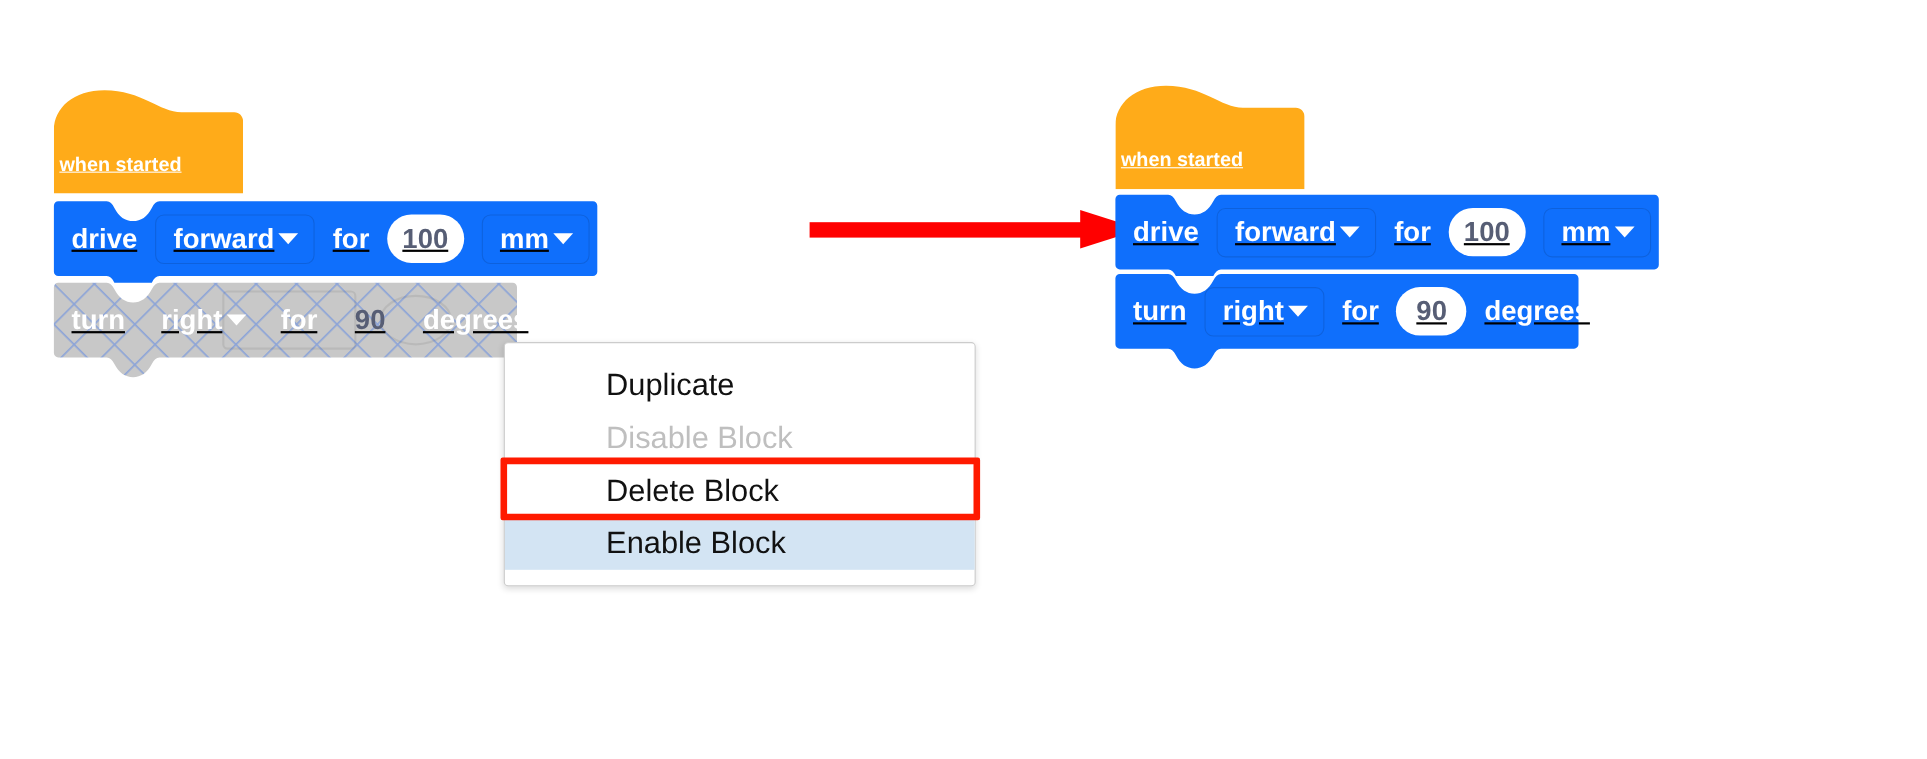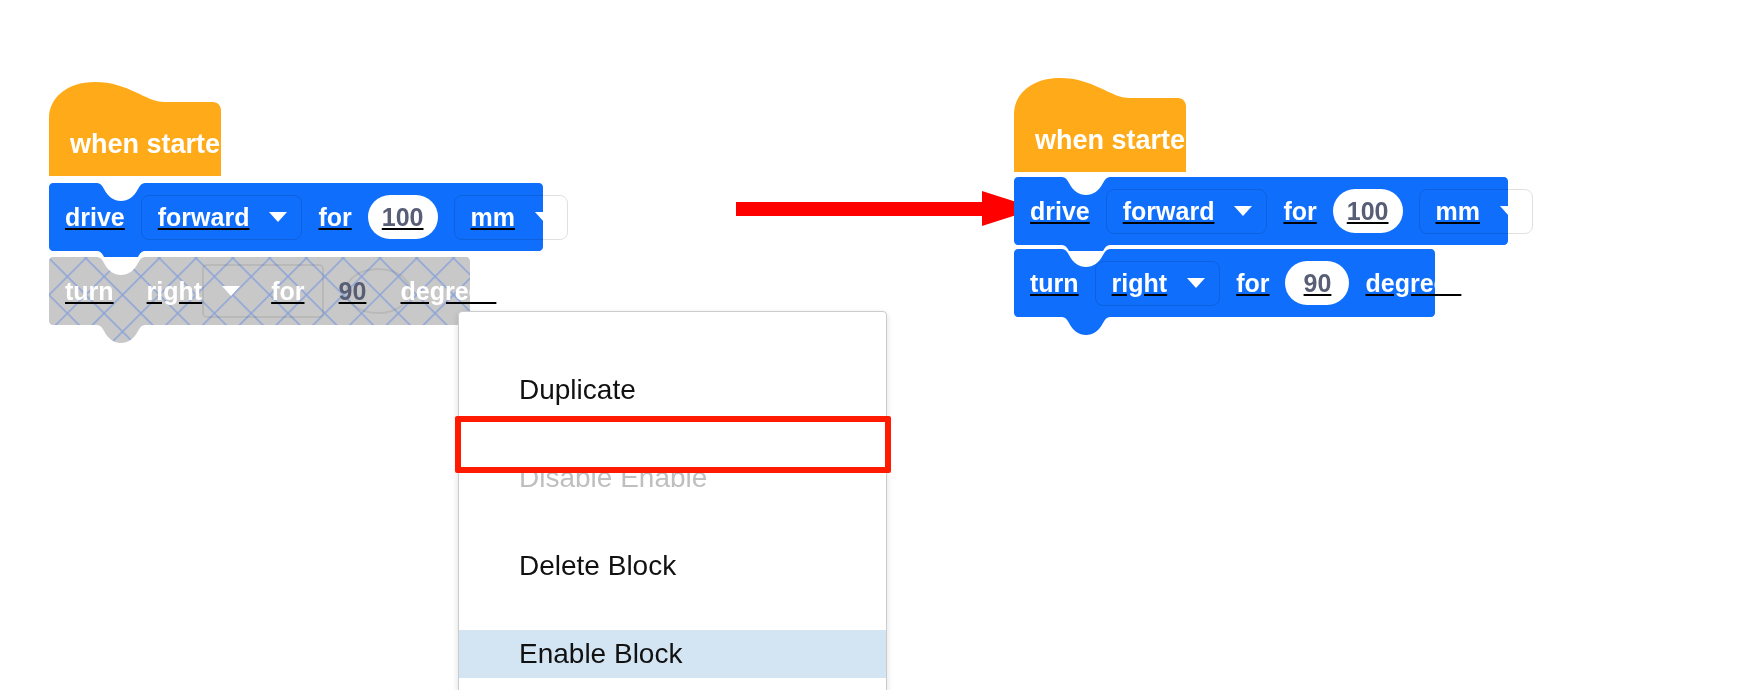--- a/index.html
+++ b/index.html
@@ -20,21 +20,21 @@
   .blk-label {
     color: #ffffff;
     font-weight: bold;
     font-size: 25px;
     line-height: 1;
     white-space: nowrap;
   }
   .dropdown {
     display: inline-flex;
     align-items: center;
-    gap: 20px;
+    gap: 4px;
     border: 1px solid rgba(0,0,0,0.12);
     border-radius: 8px;
     padding: 9px 14px 9px 16px;
   }
   .dropdown .blk-label { font-size: 25px; }
   .caret {
     width: 0; height: 0;
     border-left: 9px solid transparent;
     border-right: 9px solid transparent;
     border-top: 10px solid #ffffff;
@@ -56,23 +56,24 @@
 
   
   .hat {
     position: absolute;
     width: 172px;
     height: 96px;
   }
   .hat svg { position: absolute; inset: 0; width: 100%; height: 100%; }
   .hat .hat-text {
     position: absolute;
-    left: 21px;
+    left: 5px;
     bottom: 18px;
-    font-size: 27px;
+    font-size: 18px;
+    text-decoration: underline;
   }
 
   
   .stack {
     position: absolute;
     height: 68px;
   }
   .stack .stack-bg { position: absolute; inset: 0; width: 100%; height: 100%; overflow: visible; }
   .stack .row {
     position: absolute;
@@ -99,25 +100,24 @@
     border: 1px solid #cccccc;
     border-radius: 4px;
     box-shadow: 0 2px 6px rgba(0,0,0,0.14);
     padding: 14px 0 14px 0;
     z-index: 20;
   }
   .menu-item {
     height: 48px;
     display: flex;
     align-items: center;
-    padding-left: 60px;
+    padding-left: 92px;
     font-size: 28px;
     color: #111111;
     white-space: nowrap;
-    margin-top: 40px;
   }
   .menu-item.disabled { color: #bfbfbf; }
   .menu-item.selected { background: #d3e4f3; }
 
   #ctx-highlight {
     position: absolute;
     left: 455px;
     top: 416px;
     width: 436px;
     height: 57px;
@@ -244,19 +244,19 @@
         </span>
         <span class="blk-label">for</span>
         <span class="numfield">90</span>
         <span class="blk-label">degrees</span>
       </div>
     </div>
   </div>
 
   <div id="ctx-menu">
     <div class="menu-item">Duplicate</div>
-    <div class="menu-item disabled">Disable Enable</div>
+    <div class="menu-item disabled">Disable Block</div>
     <div class="menu-item">Delete Block</div>
     <div class="menu-item selected">Enable Block</div>
   </div>
   <div id="ctx-highlight"></div>
 
 </div>
 
 </body></html>

